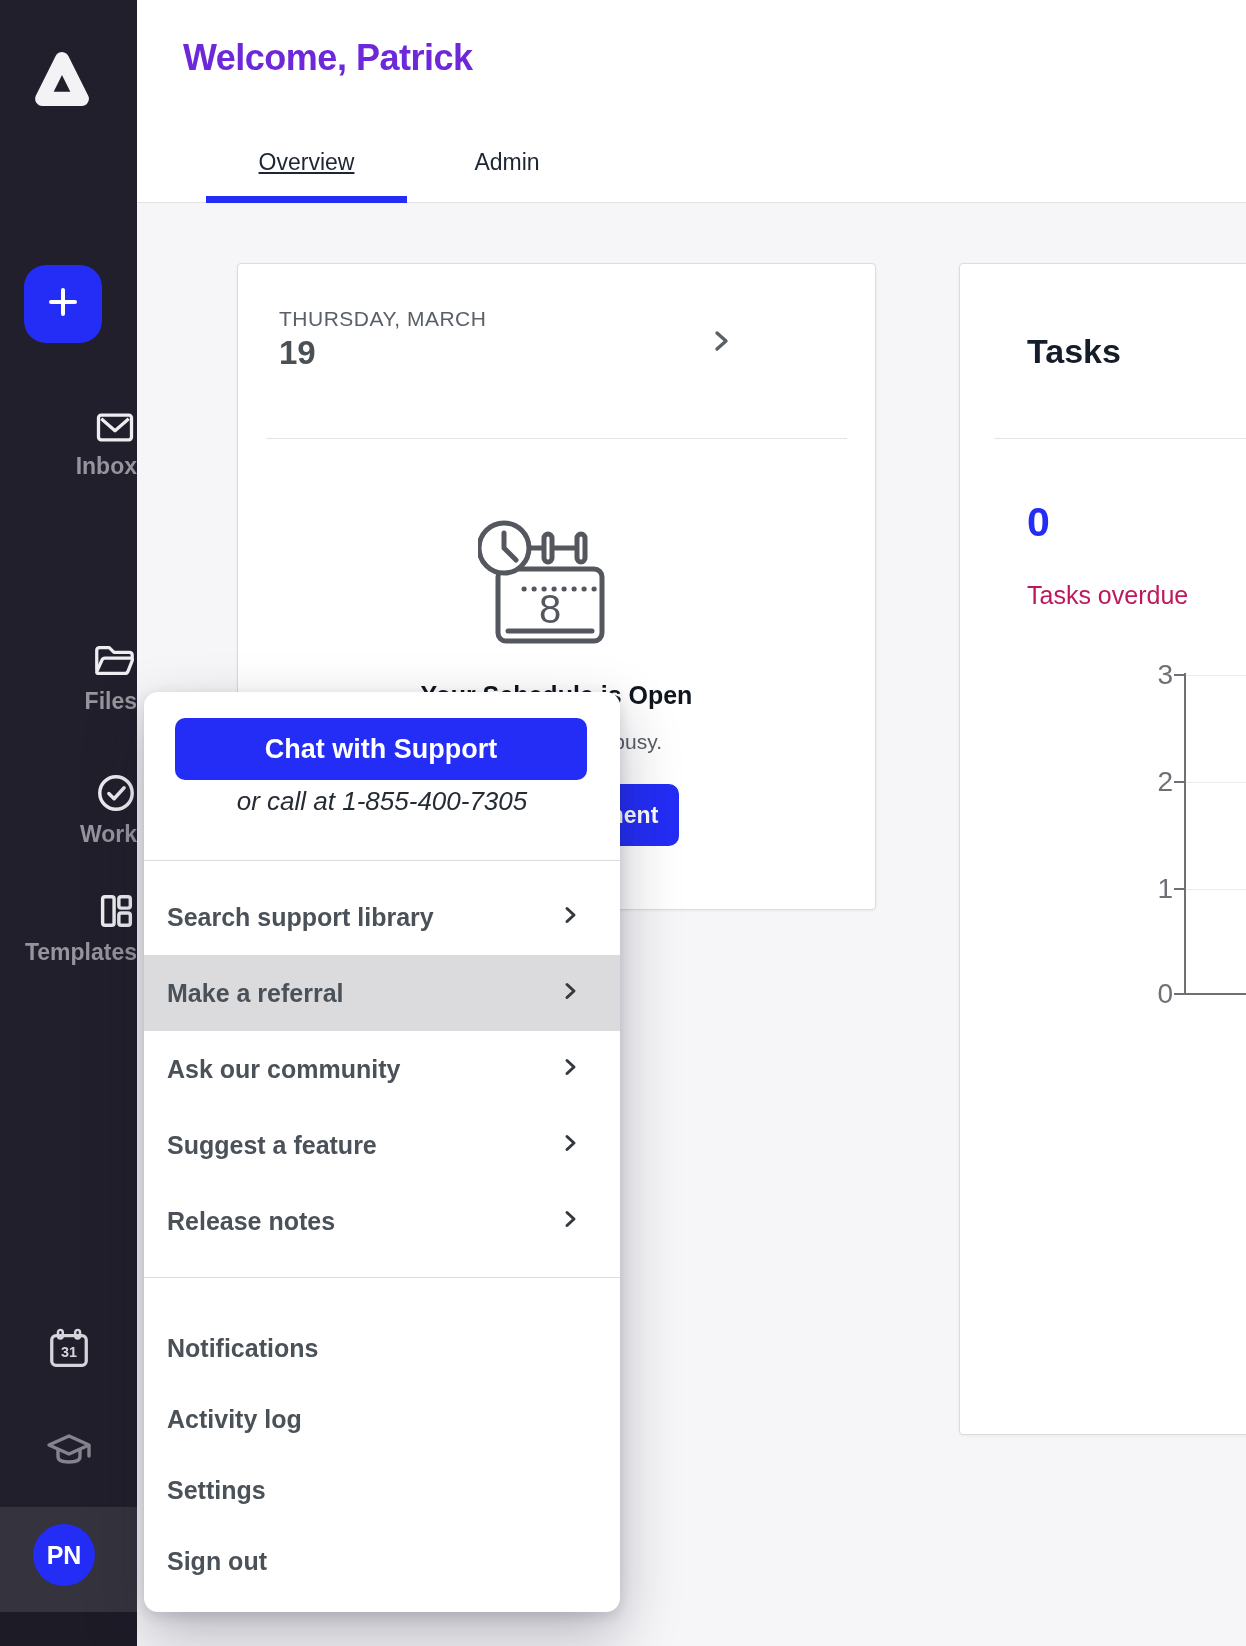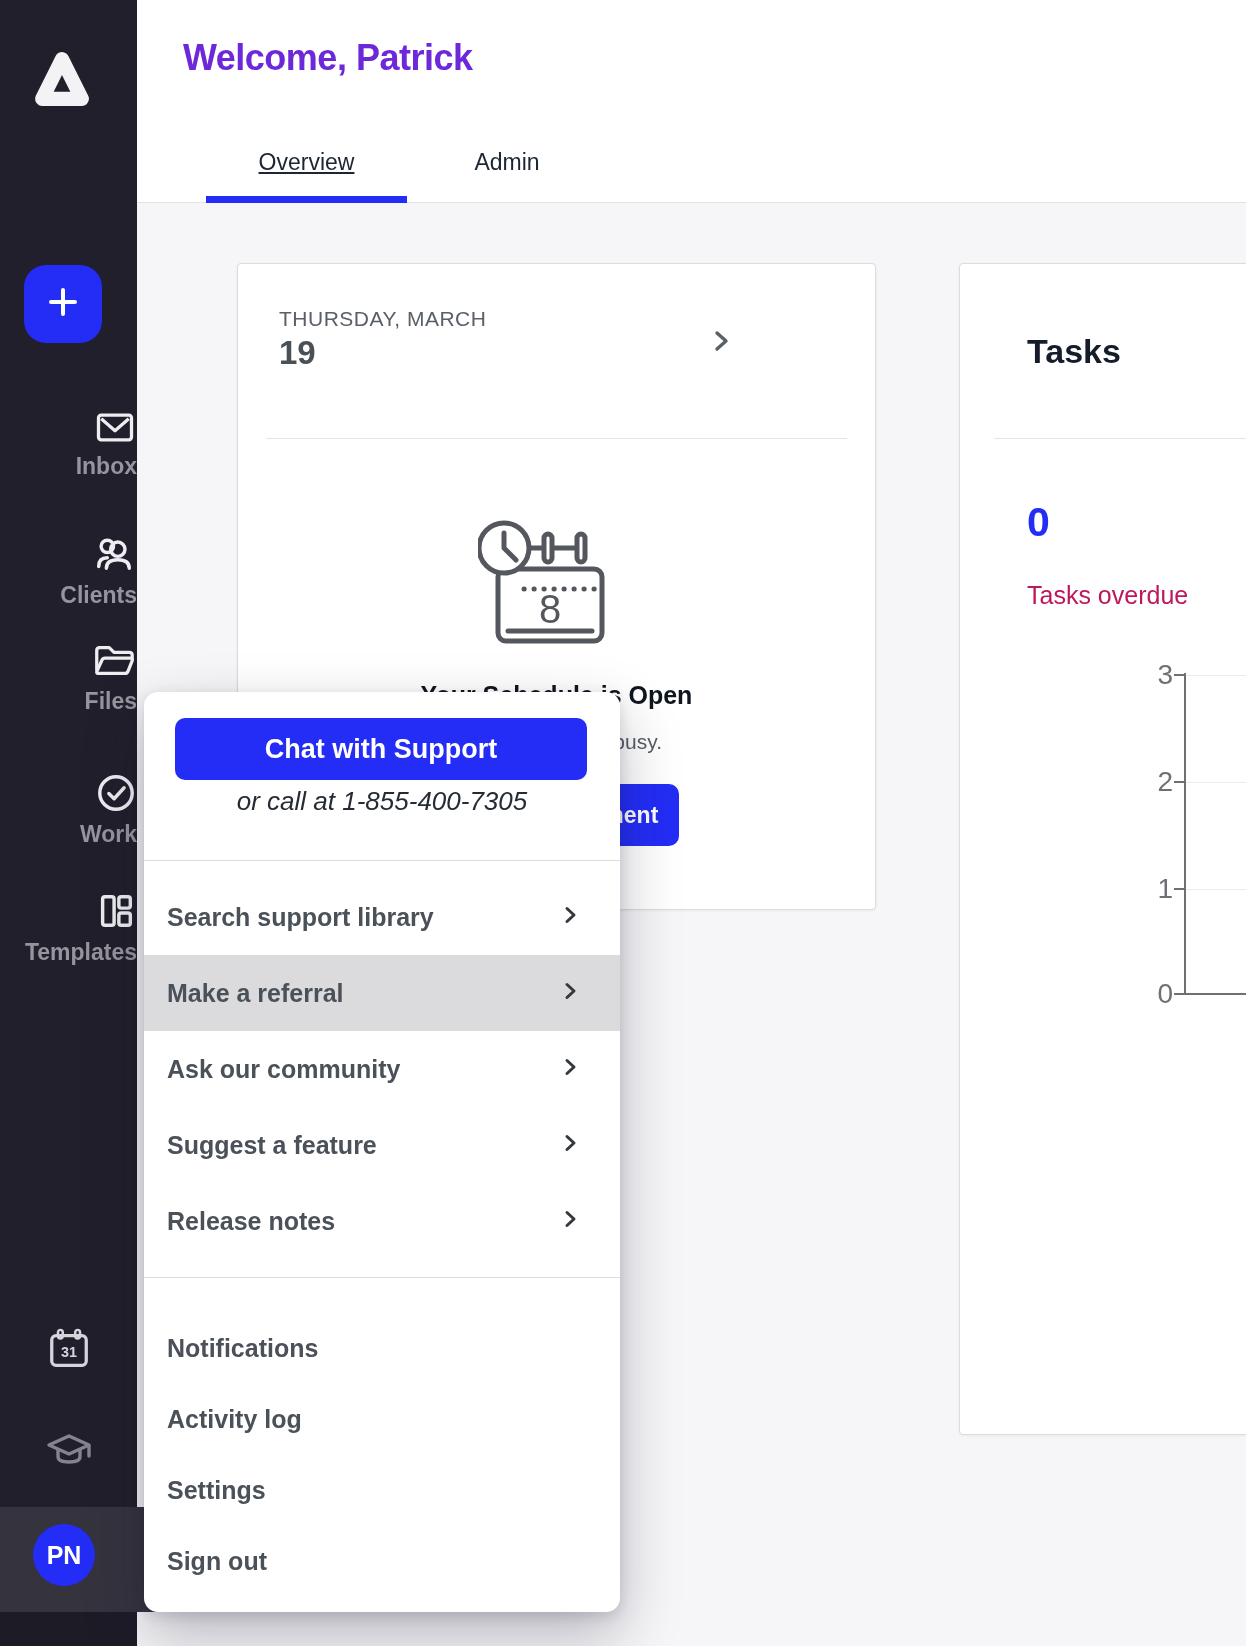--- a/index.html
+++ b/index.html
@@ -11,21 +11,21 @@
 
   
   .sidebar{left:0;top:0;width:137px;height:1646px;background:#211f2b;}
   .logo{left:31px;top:45px;width:62px;height:68px;}
   .plus-btn{left:24px;top:265px;width:78px;height:78px;border-radius:22px;
             background:var(--accent);display:flex;align-items:center;justify-content:center;cursor:pointer;}
   .nav-item{left:0;width:137px;text-align:right;cursor:pointer;}
   .nav-item .ic{display:block;margin:0 auto;}
   .nav-label{display:block;margin-top:5px;font-size:23px;font-weight:bold;color:#96949c;line-height:1;}
   .side-icon-btn{left:0;width:137px;text-align:center;cursor:pointer;}
-  .avatar-row{left:0;top:1507px;width:137px;height:105px;background:#35333d;cursor:pointer;padding-left:40px;}
+  .avatar-row{left:0;top:1507px;width:137px;height:105px;background:#35333d;cursor:pointer;}
   .avatar{left:33px;top:1524px;width:62px;height:62px;border-radius:50%;background:var(--accent);
           color:#fff;font-weight:bold;font-size:25px;display:flex;align-items:center;justify-content:center;}
   .side-bottom{left:0;top:1612px;width:137px;height:34px;background:#1d1b26;}
 
   
   .header{left:137px;top:0;width:1109px;height:203px;background:#ffffff;border-bottom:1px solid #e3e3e6;box-sizing:border-box;}
   .page-title{left:46px;top:40px;font-size:36px;font-weight:bold;color:#6d28d9;letter-spacing:-.5px;line-height:1;}
   .tab{top:140px;height:44px;font-size:23px;color:#1d2634;text-align:center;line-height:44px;cursor:pointer;}
   .tab-overview{left:69px;width:201px;text-decoration:underline;}
   .tab-admin{left:300px;width:140px;}
@@ -97,31 +97,20 @@
     <div class="abs nav-item" style="top:408px;">
       <span class="ic">
         <svg width="44" height="38" viewBox="0 0 48 40">
           <rect x="6" y="7" width="36" height="27" rx="3" fill="none" stroke="#eceef1" stroke-width="3.6"></rect>
           <path d="M9 11 L24 24 L39 11" fill="none" stroke="#eceef1" stroke-width="3.6" stroke-linejoin="round"></path>
         </svg>
       </span>
       <span class="nav-label">Inbox</span>
     </div>
 
-    <div class="abs nav-item" style="top:533px;">
-      <span class="ic">
-        <svg width="46" height="42" viewBox="0 0 48 44">
-          <circle cx="17" cy="14" r="6.5" fill="none" stroke="#eceef1" stroke-width="3.6"></circle>
-          <circle cx="28" cy="17" r="7.5" fill="none" stroke="#eceef1" stroke-width="3.6"></circle>
-          <path d="M8 35 q0 -9 9 -9" fill="none" stroke="#eceef1" stroke-width="3.6" stroke-linecap="round"></path>
-          <path d="M16 37 q0 -9 12 -9 q12 0 12 9" fill="none" stroke="#eceef1" stroke-width="3.6" stroke-linecap="round"></path>
-        </svg>
-      </span>
-      <span class="nav-label">Clients</span>
-    </div>
 
     <div class="abs nav-item" style="top:641px;">
       <span class="ic">
         <svg width="46" height="40" viewBox="0 0 48 40">
           <path d="M6 30 V9 q0 -3 3 -3 h10 l5 5 h16 q3 0 3 3 v3" fill="none" stroke="#eceef1" stroke-width="3.4" stroke-linejoin="round"></path>
           <path d="M6 31 l5.5 -12 q0.9 -2 3 -2 h26.5 q3 0 2 2.5 L38.5 31 q-0.9 2 -3 2 H8 q-2.4 0 -2 -2 z" fill="none" stroke="#eceef1" stroke-width="3.4" stroke-linejoin="round"></path>
         </svg>
       </span>
       <span class="nav-label">Files</span>
     </div>

